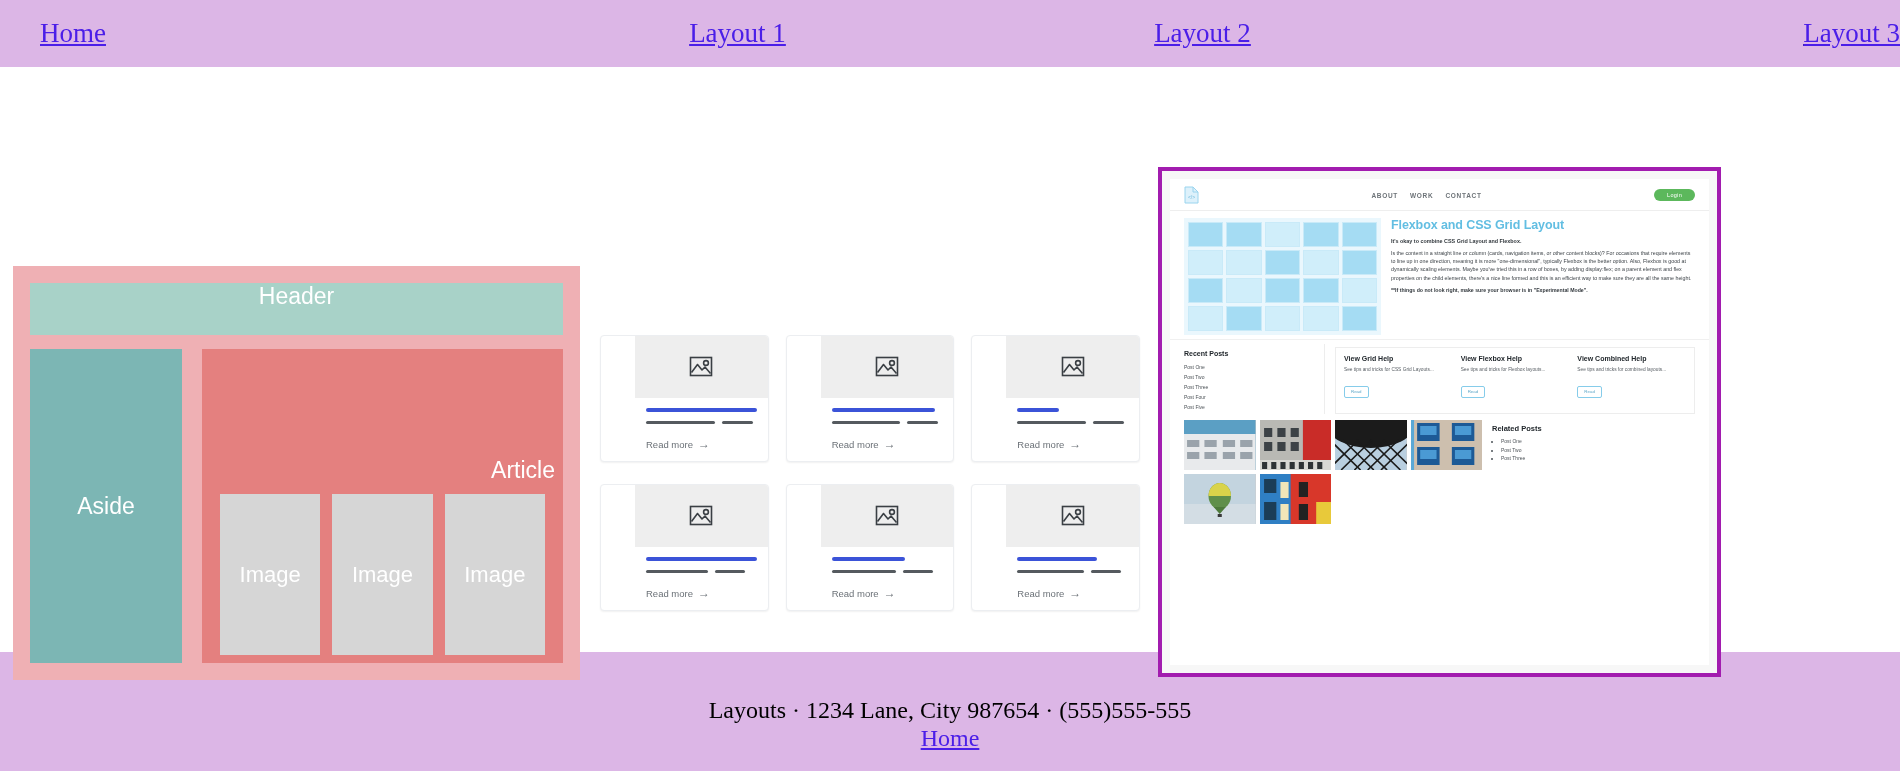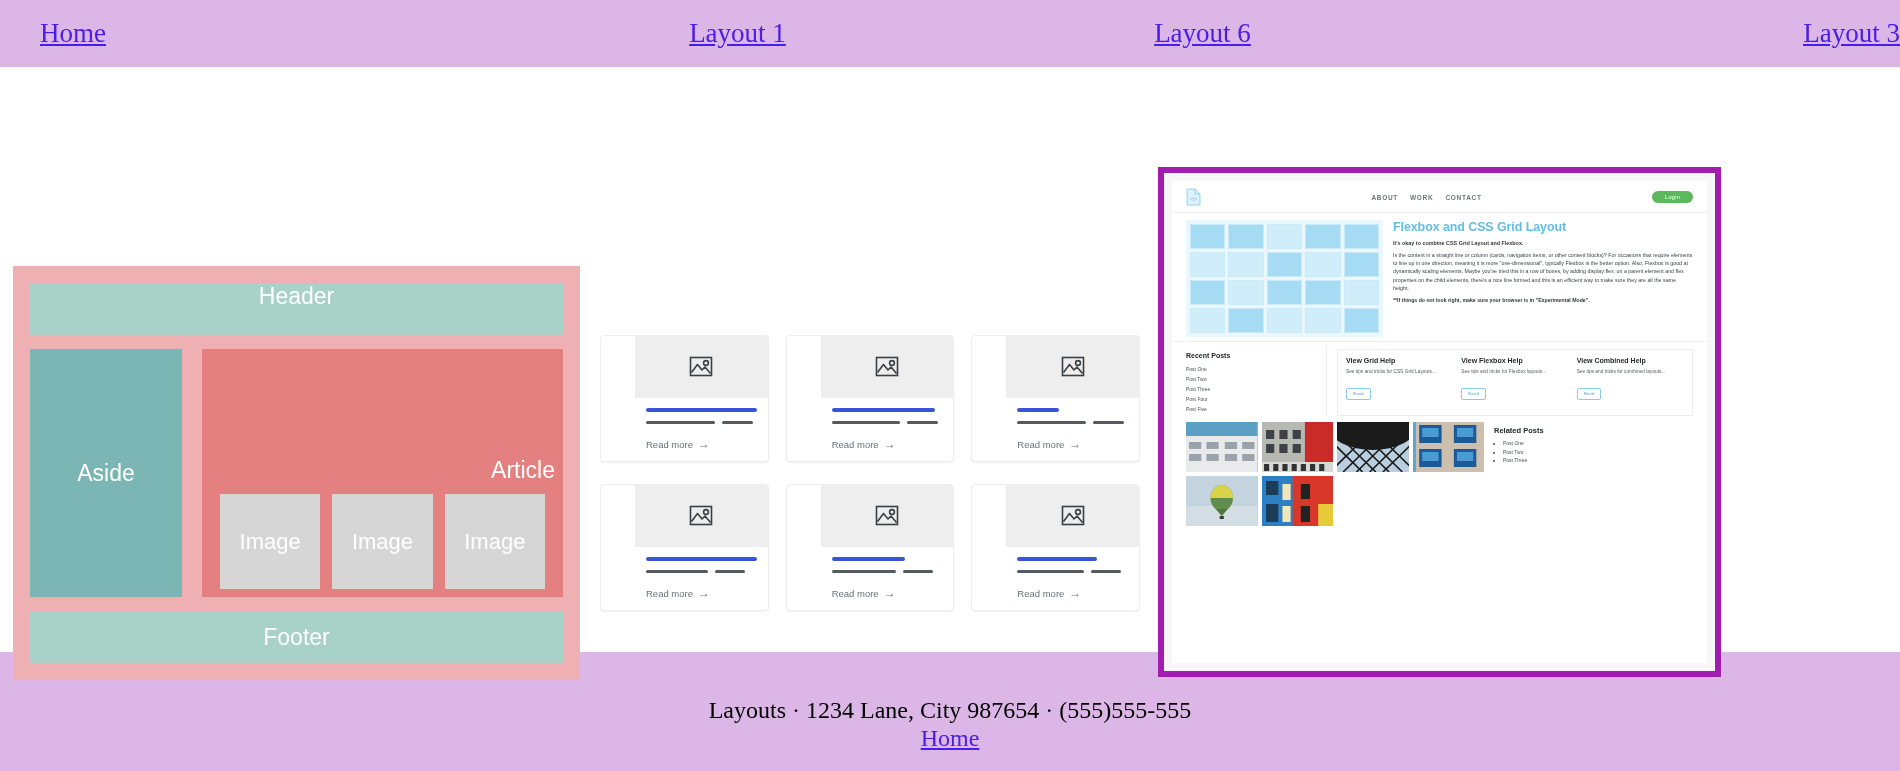--- a/index.html
+++ b/index.html
@@ -162,21 +162,21 @@
     padding-bottom:2px;
   }
   .read-more .arrow{font-size:12px;line-height:1;}
 
   
   .mockup{
     position:absolute;
     left:1158px;top:100px;
     width:563px;height:510px;
     background:#f7f7f7;
-    border:6px solid #a21caf;
+    border:4px solid #a21caf;
     box-sizing:border-box;
     padding:8px;
     font-family:"Liberation Sans", sans-serif;
   }
   .mock-inner{
     background:#ffffff;
     width:100%;height:100%;
     box-sizing:border-box;
     display:flex;flex-direction:column;
   }
@@ -348,21 +348,21 @@
 <body>
 
 <nav class="topnav">
   <div class="nav-cell">
     <a href="#">Home</a>
   </div>
   <div class="nav-cell">
     <a href="#">Layout 1</a>
   </div>
   <div class="nav-cell">
-    <a href="#">Layout 6</a>
+    <a href="#">Layout 2</a>
   </div>
   <div class="nav-cell">
     <a href="#">Layout 3</a>
   </div>
 </nav>
 
 <main class="main">
 
   <section class="schematic">
     <div class="sch-header">
@@ -379,23 +379,20 @@
             <span>Image</span>
           </div>
           <div class="sch-img">
             <span>Image</span>
           </div>
           <div class="sch-img">
             <span>Image</span>
           </div>
         </div>
       </div>
-    </div>
-    <div class="sch-footer">
-      <span>Footer</span>
     </div>
   </section>
 
   <section class="cardgrid" id="cardgrid">
       <div class="card">
         <div class="card-img">
           <svg width="26" height="26" viewBox="0 0 26 26">
             <rect x="2.5" y="3.5" width="21" height="18" fill="none" stroke="#3a3f44" stroke-width="1.6"></rect>
             <circle cx="18" cy="9" r="2.4" fill="none" stroke="#3a3f44" stroke-width="1.6"></circle>
             <path d="M3.5 18.5 L9.5 10.5 L14 16 L17 13 L22.5 19.5" fill="none" stroke="#3a3f44" stroke-width="1.6" stroke-linejoin="round"></path>

